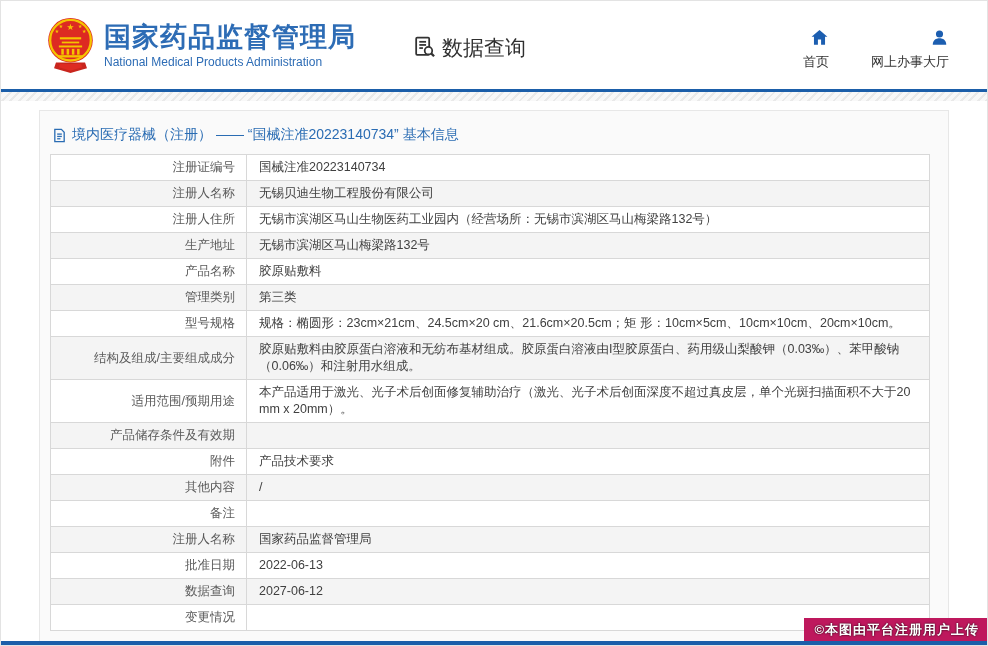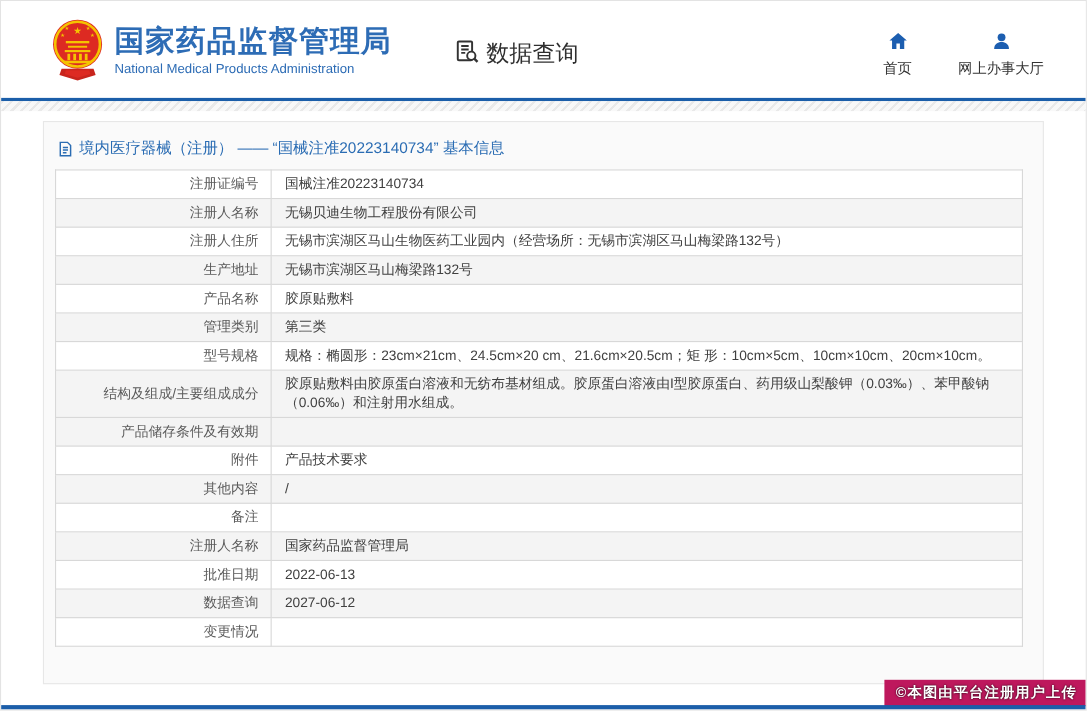--- a/index.html
+++ b/index.html
@@ -34,21 +34,21 @@
   .section-query {
     display: flex; 
     margin-left: 56px; margin-top: 6px;
   }
   .section-query .q-icon { width: 25px; height: 25px; margin-right: 5px; }
   .section-title { font-size: 21px; color: #2f2f2f; font-weight: 500; }
 
   .header-spacer { flex: 1; }
 
   .nav { display: flex; align-items: center; gap: 42px; margin-top: 8px; }
-  .nav-item { display: flex; flex-direction: column; align-items: center; cursor: pointer; }
+  .nav-item { display: flex; flex-direction: column; align-items: flex-end; cursor: pointer; }
   .nav-icon { height: 20px; display: flex; align-items: center; }
   .nav-label { font-size: 13px; color: #333; margin-top: 5px; white-space: nowrap; }
 
   
   .blue-line { height: 3px; background: #1b5ea9; }
   .hatch-band {
     height: 9px;
     background: repeating-linear-gradient(135deg, #e9e9e9 0 2px, #f8f8f8 2px 6px);
   }
 
@@ -220,20 +220,24 @@
     <td class="value-cell">第三类</td>
   </tr>
           <tr>
     <td class="label-cell"><span class="label-text">型号规格</span></td>
     <td class="value-cell">规格：椭圆形：23cm×21cm、24.5cm×20 cm、21.6cm×20.5cm；矩 形：10cm×5cm、10cm×10cm、20cm×10cm。</td>
   </tr>
           <tr class="stripe">
     <td class="label-cell"><span class="label-text">结构及组成/主要组成成分</span></td>
     <td class="value-cell">胶原贴敷料由胶原蛋白溶液和无纺布基材组成。胶原蛋白溶液由I型胶原蛋白、药用级山梨酸钾（0.03‰）、苯甲酸钠（0.06‰）和注射用水组成。</td>
   </tr>
+          <tr>
+    <td class="label-cell"><span class="label-text">适用范围/预期用途</span></td>
+    <td class="value-cell">本产品适用于激光、光子术后创面修复辅助治疗（激光、光子术后创面深度不超过真皮层，单个光斑扫描面积不大于20mm x 20mm）。</td>
+  </tr>
           <tr class="stripe">
     <td class="label-cell"><span class="label-text">产品储存条件及有效期</span></td>
     <td class="value-cell"></td>
   </tr>
           <tr>
     <td class="label-cell"><span class="label-text">附件</span></td>
     <td class="value-cell">产品技术要求</td>
   </tr>
           <tr class="stripe">
     <td class="label-cell"><span class="label-text">其他内容</span></td>

